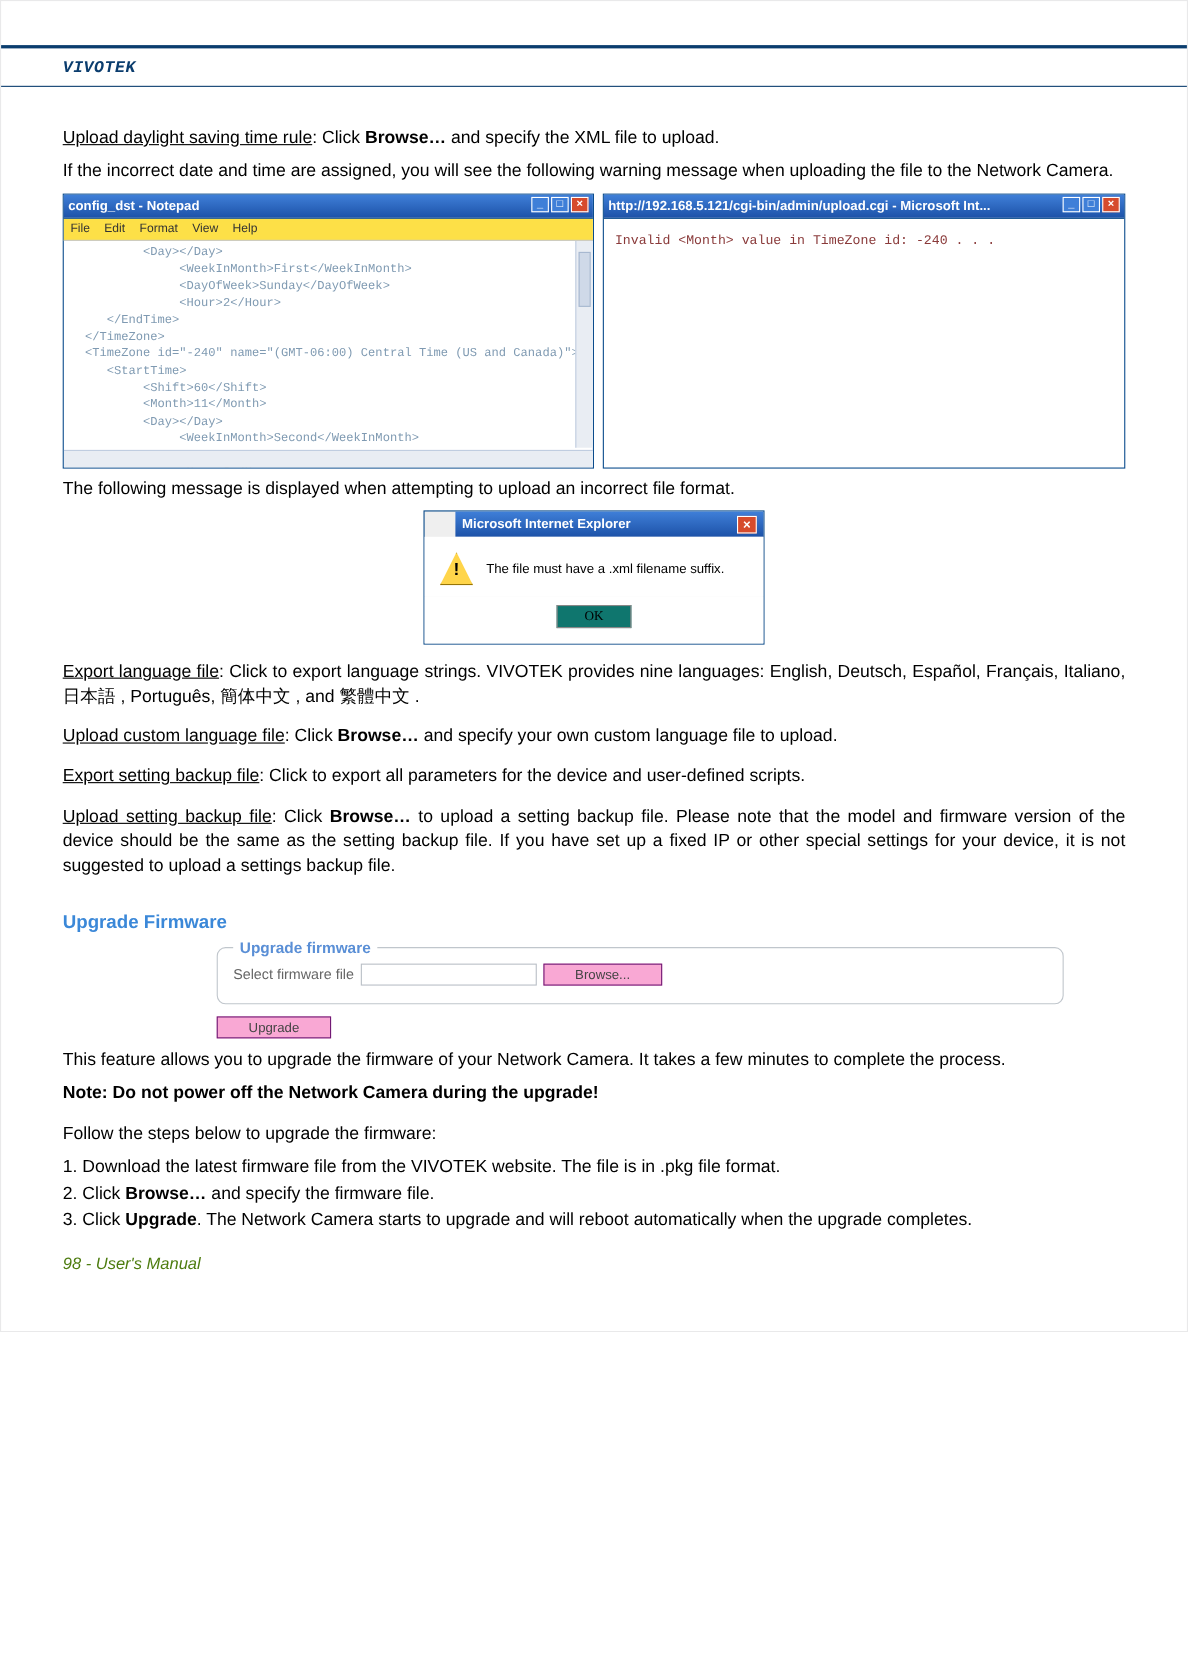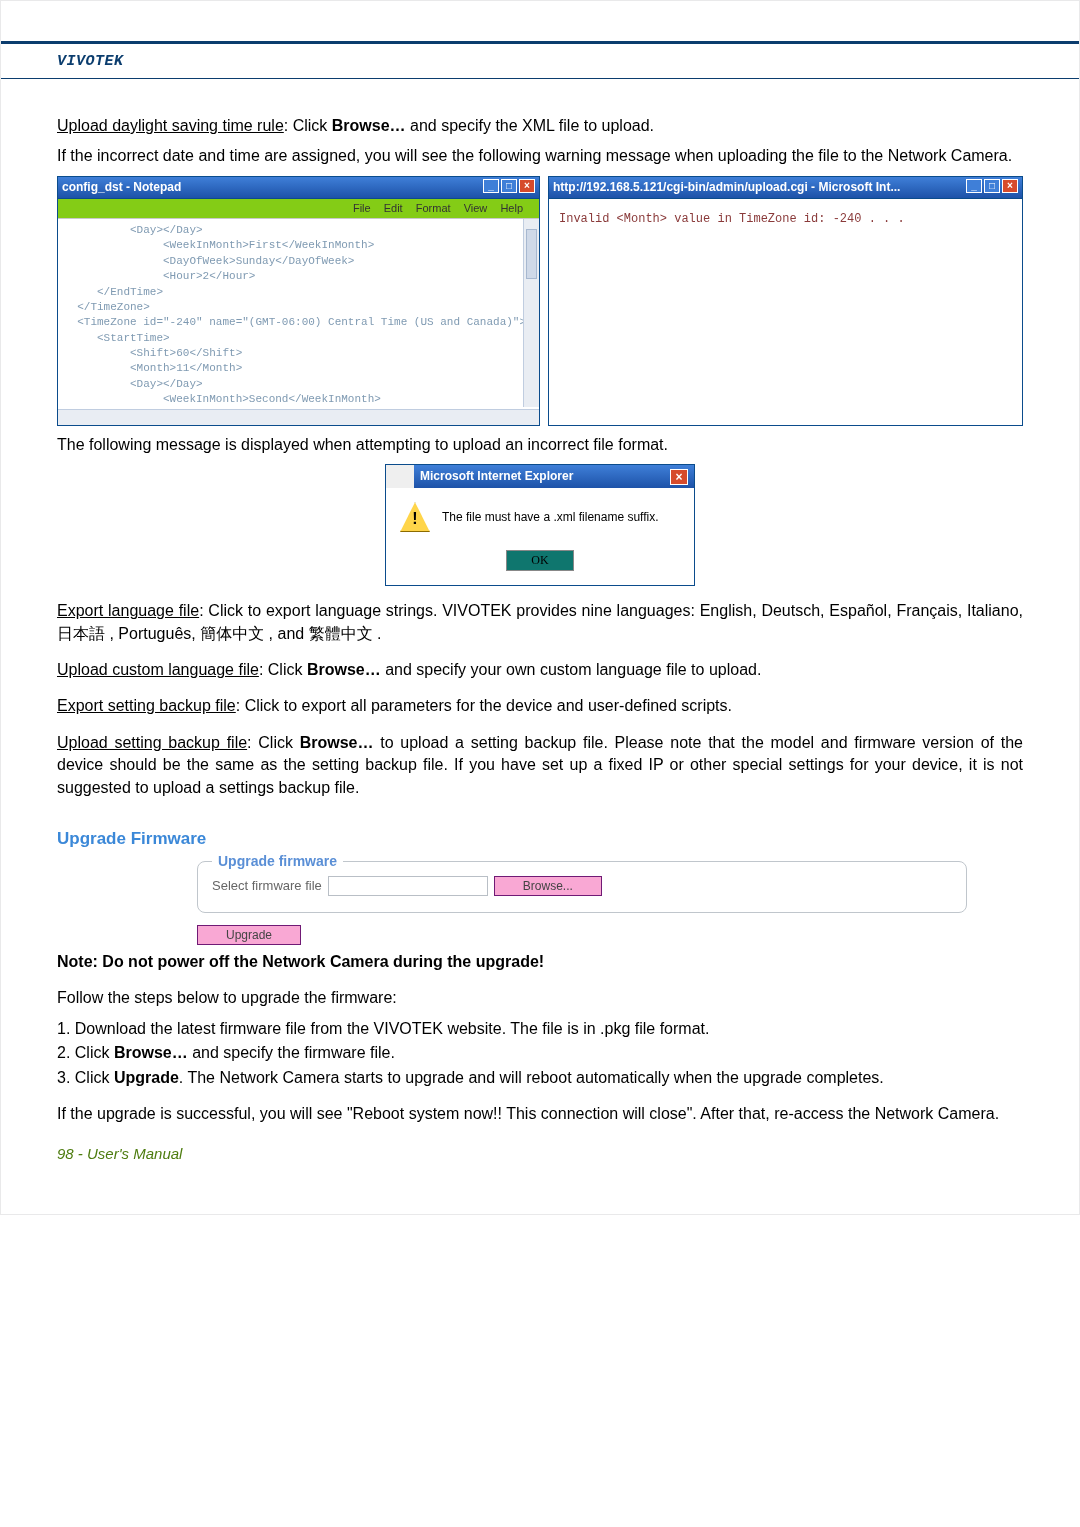--- a/index.html
+++ b/index.html
@@ -76,25 +76,24 @@
     width: 16px; height: 14px;
     border: 1px solid #fff;
     background: #3f7fd8;
     color:#fff;
     font-size:10px; line-height:12px; text-align:center;
   }
   .wbtn.close { background:#d64b2c; border-color:#fff; }
   .menu-bar {
     font-family: Tahoma, Arial, sans-serif;
     font-size: 11px;
-    background: #84cc16;
+    background: #fde047;
     border-bottom: 1px solid #c9c9c9;
     padding: 2px 6px;
     color: #333;
-    text-align: right;
   }
   .menu-bar span { margin-right: 10px; }
   .code-area {
     padding: 4px 6px 4px 6px;
     white-space: pre;
     color: #7f9ab2;
     overflow: hidden;
     height: 206px;
     position: relative;
   }
@@ -304,30 +303,30 @@
         <div class="legend">Upgrade firmware</div>
         <div class="uf-row">
           <span>Select firmware file</span>
           <div class="file-input"></div>
           <button class="browse-btn">Browse...</button>
         </div>
       </div>
       <button class="upgrade-btn">Upgrade</button>
     </div>
 
+    <p style="margin-top:8px">This feature allows you to upgrade the firmware of your Network Camera. It takes a few minutes to complete the process.</p>
     <p class="bold">Note: Do not power off the Network Camera during the upgrade!</p>
 
     <p style="margin-top:14px">Follow the steps below to upgrade the firmware:</p>
     <ol class="steps">
       <li>1. Download the latest firmware file from the VIVOTEK website. The file is in .pkg file format.</li>
       <li>
         <span>2. Click </span><span class="bold">Browse…</span><span> and specify the firmware file.</span>
       </li>
       <li>
         <span>3. Click </span><span class="bold">Upgrade</span><span>. The Network Camera starts to upgrade and will reboot automatically when the upgrade completes.</span>
       </li>
     </ol>
 
-    <p style="margin-top:14px">If the upgrade is successful, you will see "Reboot system now!! This connection will close". After that, re-access the Network Camera.</p>
 
     <div class="footer">98 - User's Manual</div>
   </div>
 </div>
 
 </body></html>

